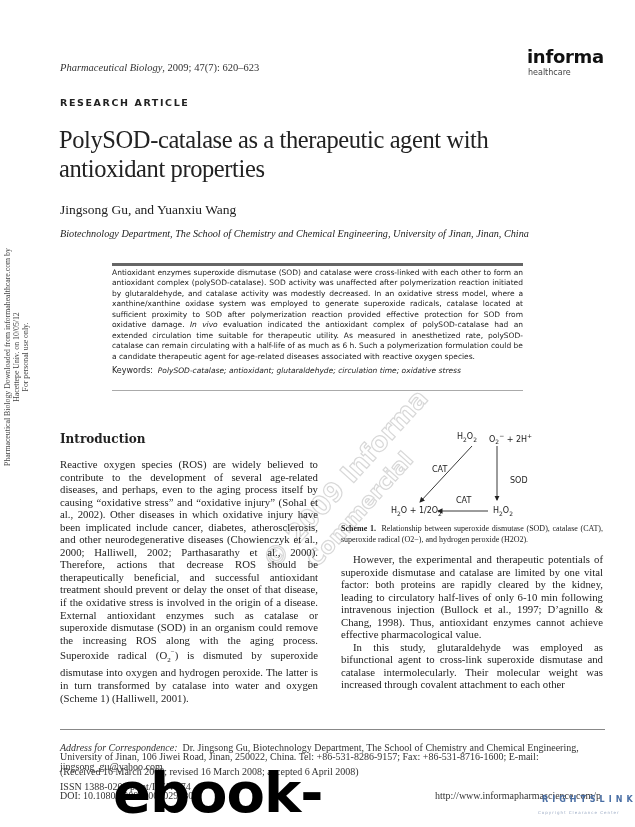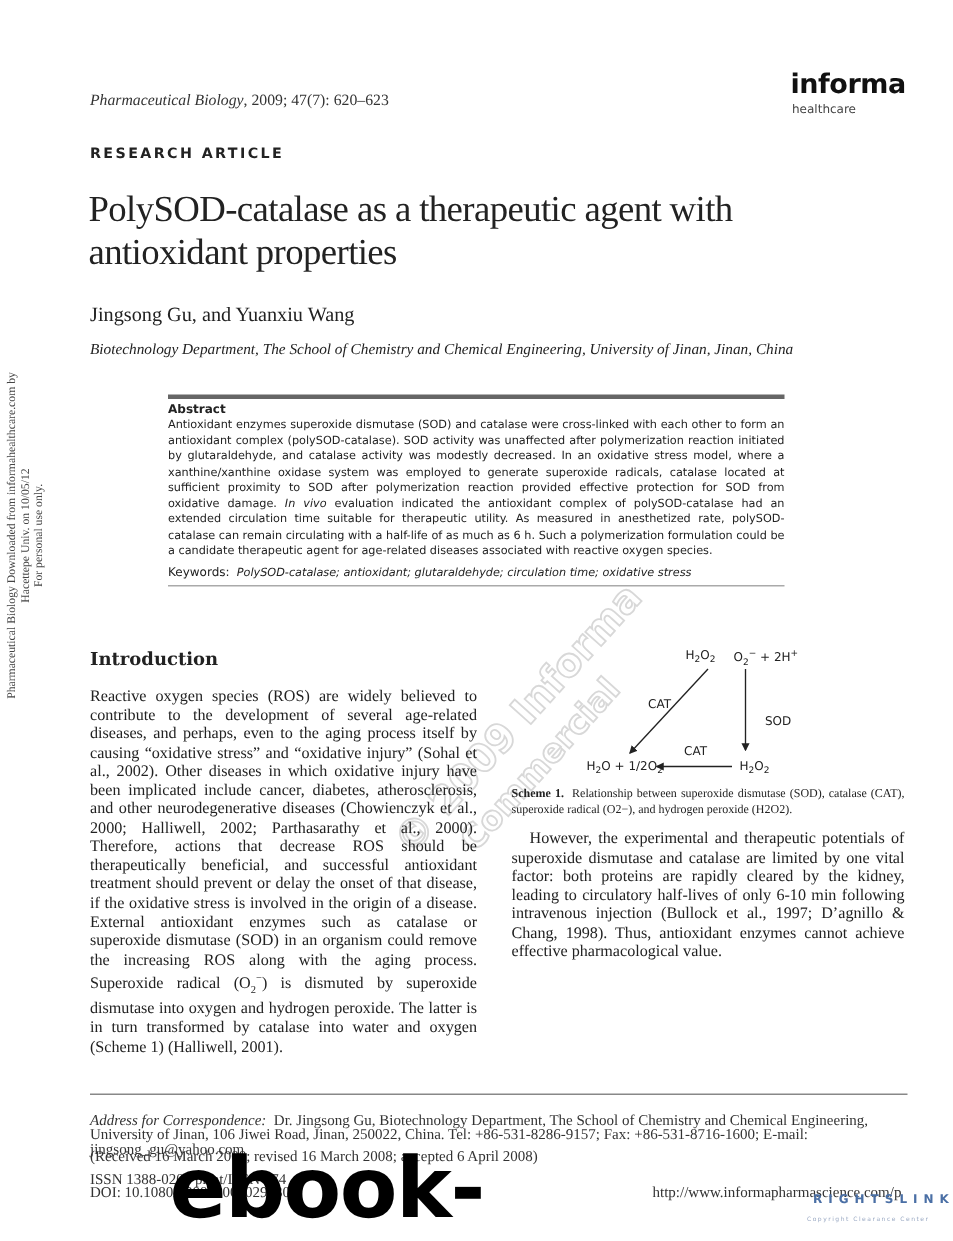--- a/index.html
+++ b/index.html
@@ -55,21 +55,20 @@
 
 <div class="abs sidebar-note">
   <div class="rot">
     <div>Pharmaceutical Biology Downloaded from informahealthcare.com by Hacettepe Univ. on 10/05/12</div>
     <div>For personal use only.</div>
   </div>
 </div>
 
 <div class="abs abs-rule"></div>
 <div class="abs abs-box">
-  <div class="head">Abstract</div>
   <div><span>Antioxidant enzymes superoxide dismutase (SOD) and catalase were cross-linked with each other to form an antioxidant complex (polySOD-catalase). SOD activity was unaffected after polymerization reaction initiated by glutaraldehyde, and catalase activity was modestly decreased. In an oxidative stress model, where a xanthine/xanthine oxidase system was employed to generate superoxide radicals, catalase located at sufficient proximity to SOD after polymerization reaction provided effective protection for SOD from oxidative damage. </span><i>In vivo</i><span> evaluation indicated the antioxidant complex of polySOD-catalase had an extended circulation time suitable for therapeutic utility. As measured in anesthetized rate, polySOD-catalase can remain circulating with a half-life of as much as 6 h. Such a polymerization formulation could be a candidate therapeutic agent for age-related diseases associated with reactive oxygen species.</span></div>
   <div class="kw"><span class="lbl">Keywords:</span>&nbsp;&nbsp;<span class="vals">PolySOD-catalase; antioxidant; glutaraldehyde; circulation time; oxidative stress</span></div>
 </div>
 <div class="abs abs-rule2"></div>
 
 <svg class="abs watermark" viewBox="0 0 320 200">
   <g transform="rotate(-48 130 110)" fill="none" stroke="#d8d8d8" stroke-width="1.2" font-family="DejaVu Sans, sans-serif" font-weight="bold">
     <text x="30" y="105" font-size="26">© 2009 Informa</text>
     <text x="60" y="135" font-size="22">Commercial</text>
   </g>
@@ -96,20 +95,21 @@
   <div class="chem" style="left:92px;top:37px">CAT</div>
   <div class="chem" style="left:170px;top:48px">SOD</div>
   <div class="chem" style="left:116px;top:68px">CAT</div>
   <div class="chem" style="left:51px;top:78px">H<sub>2</sub>O + 1/2O<sub>2</sub></div>
   <div class="chem" style="left:153px;top:78px">H<sub>2</sub>O<sub>2</sub></div>
 </div>
 <div class="abs caption"><b>Scheme 1.</b>&nbsp; <span>Relationship between superoxide dismutase (SOD), catalase (CAT), superoxide radical (O2−), and hydrogen peroxide (H2O2).</span></div>
 
 <div class="abs col-right">
   <p class="indent">However, the experimental and therapeutic potentials of superoxide dismutase and catalase are limited by one vital factor: both proteins are rapidly cleared by the kidney, leading to circulatory half-lives of only 6-10 min following intravenous injection (Bullock et al., 1997; D’agnillo &amp; Chang, 1998). Thus, antioxidant enzymes cannot achieve effective pharmacological value.</p>
+  <p class="indent">In this study, glutaraldehyde was employed as bifunctional agent to cross-link superoxide dismutase and catalase intermolecularly. Their molecular weight was increased through covalent attachment to each other</p>
 </div>
 
 <div class="abs foot-rule"></div>
 <div class="abs foot" style="top:743px"><span class="it">Address for Correspondence:</span>&nbsp; <span>Dr. Jingsong Gu, Biotechnology Department, The School of Chemistry and Chemical Engineering, University of Jinan, 106 Jiwei Road, Jinan, 250022, China. Tel: +86-531-8286-9157; Fax: +86-531-8716-1600; E-mail: jingsong_gu@yahoo.com</span></div>
 <div class="abs foot it" style="top:767px">(Received 16 March 2008; revised 16 March 2008; accepted 6 April 2008)</div>
 <div class="abs foot" style="top:782px">ISSN 1388-0209 print/ISSN 174</div>
 <div class="abs foot" style="top:791px">DOI: 10.1080/138802009029130</div>
 <div class="abs foot" style="top:791px;left:435px;width:170px">http://www.informapharmascience.com/p</div>
 
 <div class="abs rights-logo">RIGHTSLINK</div>

